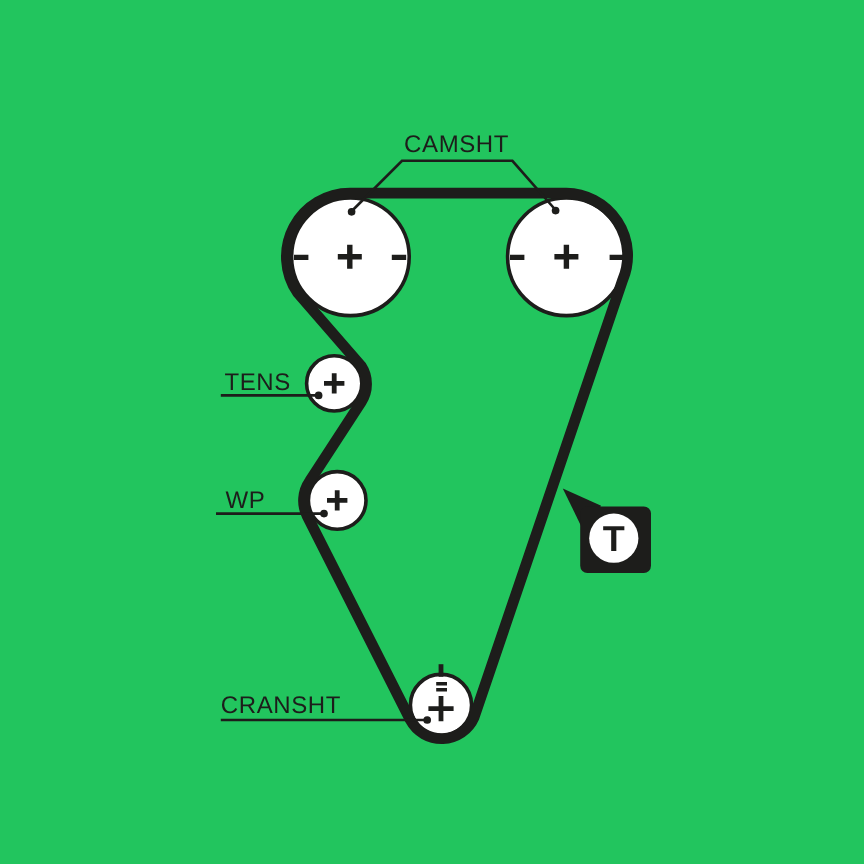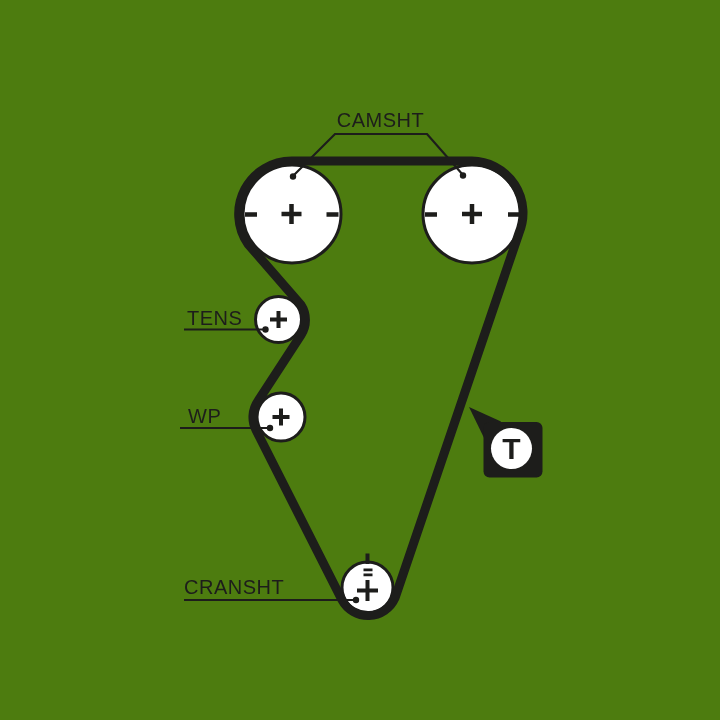--- a/index.html
+++ b/index.html
@@ -3,21 +3,21 @@
 <meta charset="utf-8">
 <style>
   html, body {
     margin: 0;
     padding: 0;
     background: #ffffff;
   }
   .stage {
     width: 720px;
     height: 720px;
-    background: #4d7c0f;
+    background: #22c55e;
     position: relative;
     overflow: hidden;
     font-family: "Liberation Sans", sans-serif;
   }
   svg { display: block; }
   .outline {
     fill: #ffffff;
     stroke: #1d1d1b;
     stroke-width: 3px;
   }

